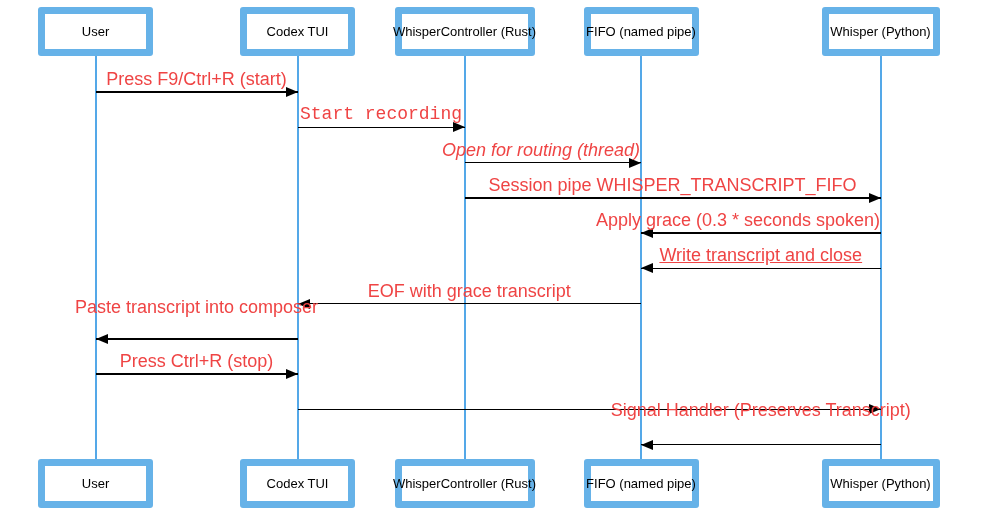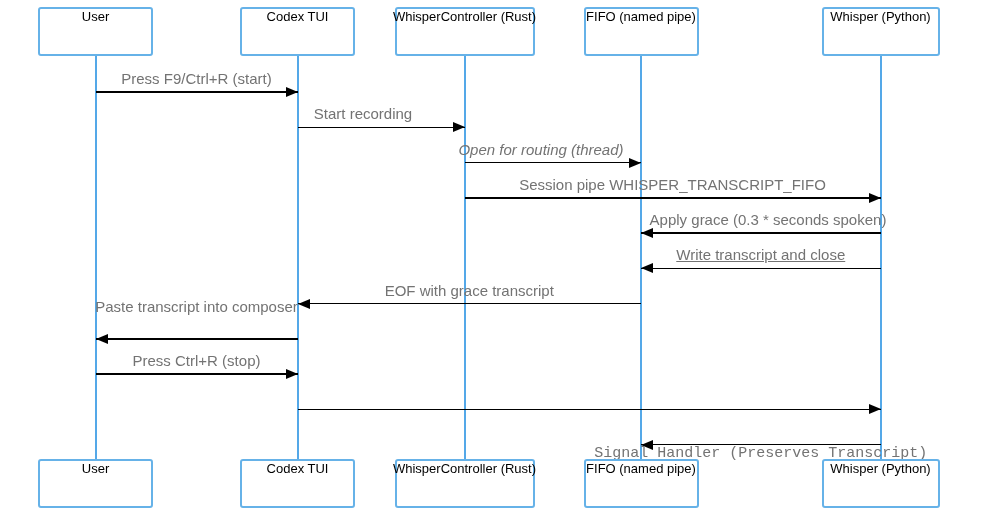--- a/index.html
+++ b/index.html
@@ -11,25 +11,25 @@
   #stage {
     position: relative;
     width: 984px;
     height: 523px;
     background: #ffffff;
     overflow: hidden;
   }
   .actor-box {
     position: absolute;
     box-sizing: border-box;
-    border: 2px solid #0f172a;
+    border: 7px solid #0f172a;
     border-radius: 3px;
     background: #ffffff;
     display: flex;
-    align-items: flex-start;
+    align-items: center;
     justify-content: center;
     font-size: 13px;
     color: #000000;
     white-space: nowrap;
     z-index: 3;
   }
   .lifeline {
     position: absolute;
     width: 2px;
     z-index: 1;
@@ -44,22 +44,22 @@
     width: 0;
     height: 0;
     border-top: 5px solid transparent;
     border-bottom: 5px solid transparent;
     z-index: 2;
   }
   .msg-label {
     position: absolute;
     transform: translateX(-50%);
     white-space: nowrap;
-    font-size: 15px;
-    color: #737373;
+    font-size: 18px;
+    color: #ef4444;
     height: 16px;
     line-height: 16px;
     z-index: 2;
   }
 </style>
 </head>
 <body>
 
 <div id="stage" style="background: rgb(255, 255, 255);">
     <div class="lifeline" style="left: 94.5px; top: 56px; height: 403px; background: rgb(84, 168, 232);"></div>
@@ -95,40 +95,40 @@
       <span>Whisper (Python)</span>
     </div>
     <div class="actor-box" style="left: 821.5px; top: 459px; width: 118px; height: 49px; border-color: rgb(102, 178, 232); background: rgb(255, 255, 255);">
       <span>Whisper (Python)</span>
     </div>
     <div class="msg-line" style="left: 95.5px; top: 91.25px; width: 202px; background: rgb(0, 0, 0);"></div>
     <div class="arrow-head" style="top: 87px; left: 285.5px; border-left: 12px solid rgb(0, 0, 0);"></div>
     <div class="msg-label" style="left: 196.5px; top: 71px;">Press F9/Ctrl+R (start)</div>
     <div class="msg-line" style="left: 297.5px; top: 126.5px; width: 167px; background: rgb(0, 0, 0);"></div>
     <div class="arrow-head" style="top: 122.25px; left: 452.5px; border-left: 12px solid rgb(0, 0, 0);"></div>
-    <div class="msg-label" style="left: 363px; top: 106.25px;">Start recording</div>
+    <div class="msg-label" style="left: 381px; top: 106.25px; font-family: Liberation Mono, monospace;">Start recording</div>
     <div class="msg-line" style="left: 464.5px; top: 161.75px; width: 176.5px; background: rgb(0, 0, 0);"></div>
     <div class="arrow-head" style="top: 157.5px; left: 629px; border-left: 12px solid rgb(0, 0, 0);"></div>
     <div class="msg-label" style="left: 541px; top: 141.5px; font-style: italic;">Open for routing (thread)</div>
     <div class="msg-line" style="left: 464.5px; top: 197px; width: 416px; background: rgb(0, 0, 0);"></div>
     <div class="arrow-head" style="top: 192.75px; left: 868.5px; border-left: 12px solid rgb(0, 0, 0);"></div>
     <div class="msg-label" style="left: 672.5px; top: 176.75px;">Session pipe WHISPER_TRANSCRIPT_FIFO</div>
     <div class="msg-line" style="left: 641px; top: 232.25px; width: 239.5px; background: rgb(0, 0, 0);"></div>
     <div class="arrow-head" style="top: 228px; left: 641px; border-right: 12px solid rgb(0, 0, 0);"></div>
-    <div class="msg-label" style="left: 768px; top: 212px;">Apply grace (0.3 * seconds spoken)</div>
+    <div class="msg-label" style="left: 738px; top: 212px;">Apply grace (0.3 * seconds spoken)</div>
     <div class="msg-line" style="left: 641px; top: 267.5px; width: 239.5px; background: rgb(0, 0, 0);"></div>
     <div class="arrow-head" style="top: 263.25px; left: 641px; border-right: 12px solid rgb(0, 0, 0);"></div>
     <div class="msg-label" style="left: 760.75px; top: 247.25px; text-decoration: underline;">Write transcript and close</div>
     <div class="msg-line" style="left: 297.5px; top: 302.75px; width: 343.5px; background: rgb(0, 0, 0);"></div>
     <div class="arrow-head" style="top: 298.5px; left: 297.5px; border-right: 12px solid rgb(0, 0, 0);"></div>
     <div class="msg-label" style="left: 469.25px; top: 282.5px;">EOF with grace transcript</div>
     <div class="msg-line" style="left: 95.5px; top: 338px; width: 202px; background: rgb(0, 0, 0);"></div>
     <div class="arrow-head" style="top: 333.75px; left: 95.5px; border-right: 12px solid rgb(0, 0, 0);"></div>
     <div class="msg-label" style="left: 196.5px; top: 299px;">Paste transcript into composer</div>
     <div class="msg-line" style="left: 95.5px; top: 373.25px; width: 202px; background: rgb(0, 0, 0);"></div>
     <div class="arrow-head" style="top: 369px; left: 285.5px; border-left: 12px solid rgb(0, 0, 0);"></div>
     <div class="msg-label" style="left: 196.5px; top: 353px;">Press Ctrl+R (stop)</div>
     <div class="msg-line" style="left: 297.5px; top: 408.5px; width: 583px; background: rgb(0, 0, 0);"></div>
     <div class="arrow-head" style="top: 404.25px; left: 868.5px; border-left: 12px solid rgb(0, 0, 0);"></div>
     <div class="msg-line" style="left: 641px; top: 443.75px; width: 239.5px; background: rgb(0, 0, 0);"></div>
     <div class="arrow-head" style="top: 439.5px; left: 641px; border-right: 12px solid rgb(0, 0, 0);"></div>
-    <div class="msg-label" style="left: 760.75px; top: 446px; font-family: Liberation Mono, monospace;">Signal Handler (Preserves Transcript)</div>
+    <div class="msg-label" style="left: 760.75px; top: 402px;">Signal Handler (Preserves Transcript)</div>
   </div>
 
 </body></html>

